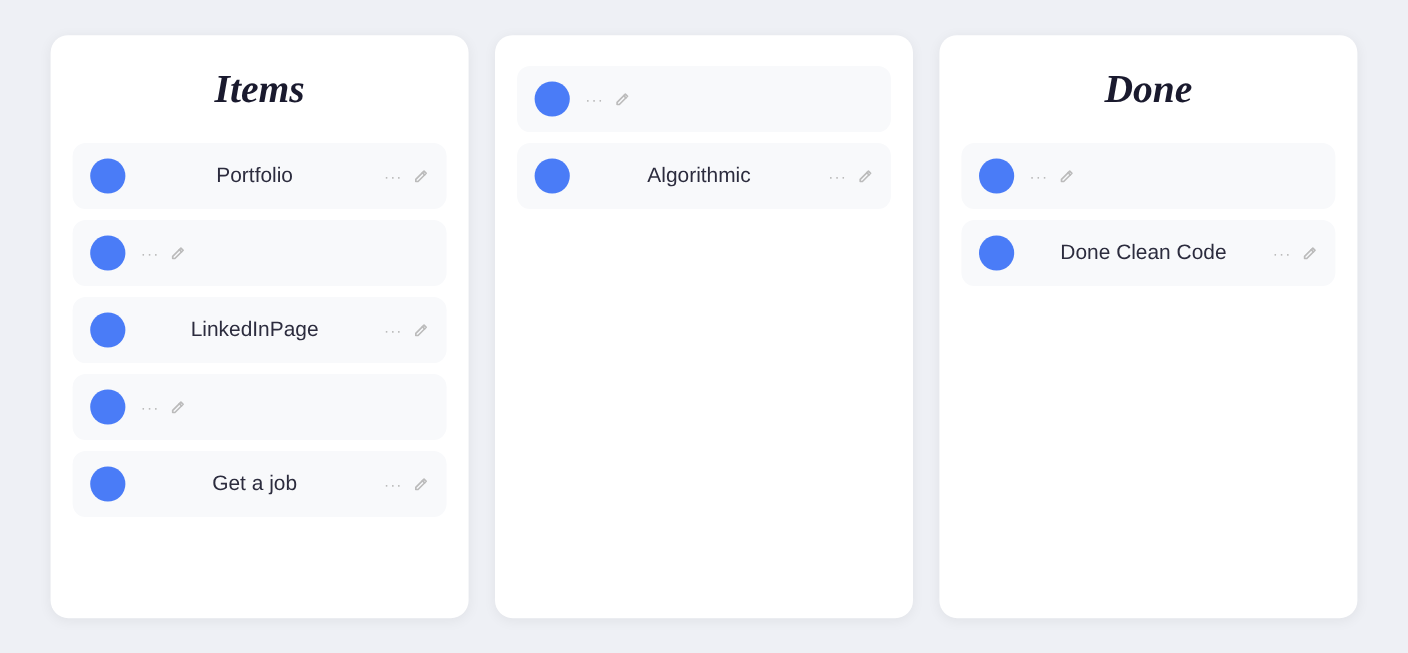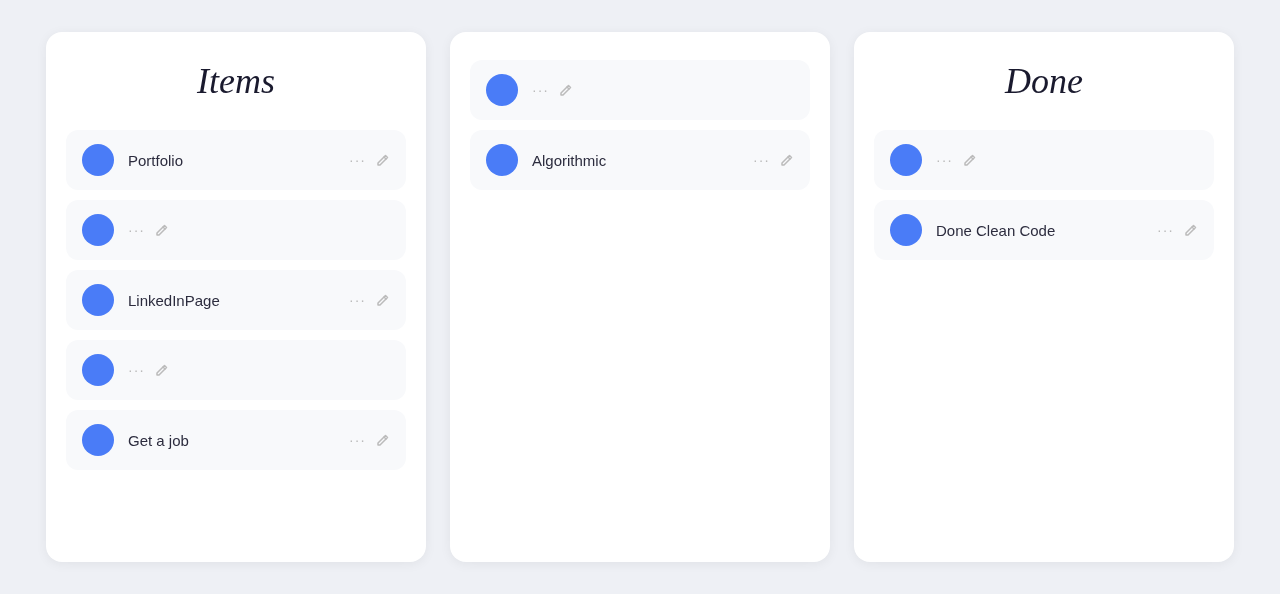--- a/index.html
+++ b/index.html
@@ -37,21 +37,21 @@
       box-shadow: 0 2px 12px rgba(0,0,0,0.06);
     }
 
     .column-title {
       text-align: center;
       font-family: 'Georgia', 'Times New Roman', serif;
       font-size: 36px;
       font-style: italic;
       color: #1a1a2e;
       margin-bottom: 28px;
-      font-weight: 400;
+      font-weight: 700;
     }
 
     .items-list {
       display: flex;
       flex-direction: column;
       gap: 10px;
     }
 
     .task-item {
       display: flex;
@@ -67,23 +67,24 @@
     .task-dot {
       width: 32px;
       height: 32px;
       border-radius: 50%;
       background: #4a7cf7;
       flex-shrink: 0;
     }
 
     .task-label {
       flex: 1;
-      font-size: 15px;
+      font-size: 19px;
       color: #2c2c3e;
       font-weight: 400;
+      text-align: center;
     }
 
     .task-actions {
       display: flex;
       align-items: center;
       gap: 10px;
       color: #aaa;
     }
 
     .dots-icon {

